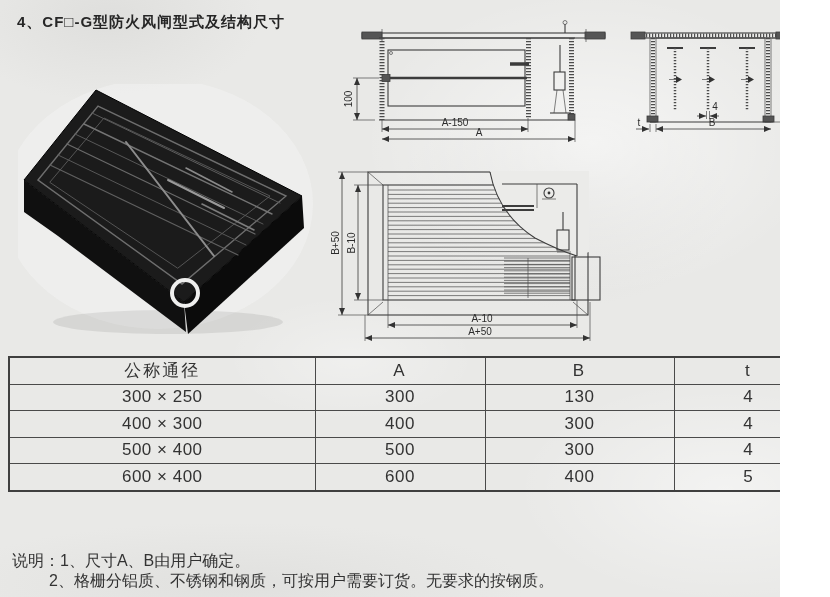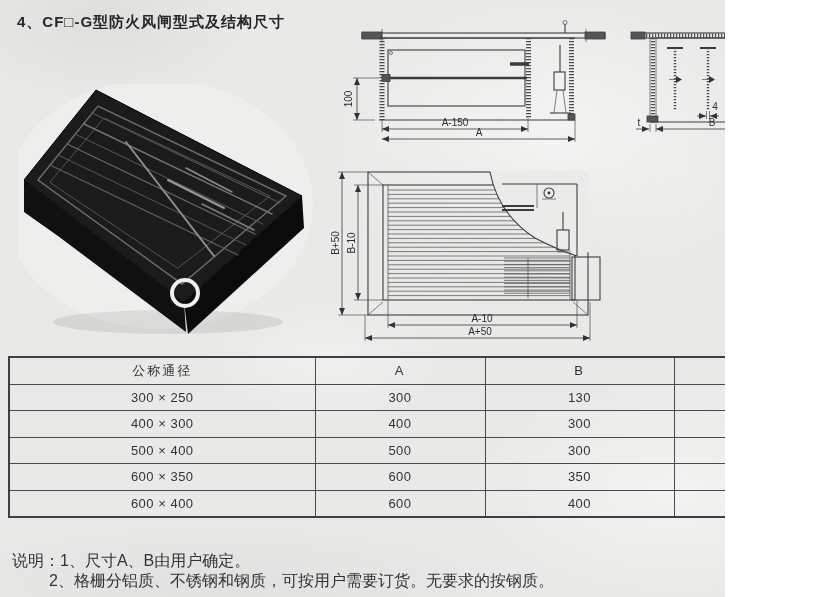--- a/index.html
+++ b/index.html
@@ -1,17 +1,17 @@
 <!DOCTYPE html>
 <html><head>
 <meta charset="utf-8">
 <style>
   html,body{margin:0;padding:0;}
   .page{
-    position:relative; width:725px; height:597px; overflow:hidden;
+    position:relative; width:780px; height:597px; overflow:hidden;
     background-color:#e9e9e7;
     background-image:
       radial-gradient(ellipse 220px 120px at 14% 3%, rgba(203,203,201,.35), transparent 70%),
       radial-gradient(ellipse 320px 210px at 76% 24%, rgba(255,255,255,.55), transparent 72%),
       radial-gradient(ellipse 240px 150px at 72% 34%, rgba(206,206,204,.28), transparent 70%),
       radial-gradient(ellipse 420px 90px at 30% 98%, rgba(212,212,210,.4), transparent 70%),
       radial-gradient(ellipse 300px 160px at 93% 82%, rgba(255,255,255,.45), transparent 70%),
       radial-gradient(ellipse 180px 90px at 45% 60%, rgba(255,255,255,.3), transparent 70%);
     font-family:"Liberation Sans","DejaVu Sans",sans-serif;
     color:#2a2a2a;
@@ -29,21 +29,21 @@
   .dwg text{font-family:"Liberation Sans","DejaVu Sans",sans-serif; font-size:10px; fill:#2c2c2c;}
   .dwg .fillpart{fill:#555; stroke:#3c3c3c; stroke-width:0.8;}
   .dwg .bgfill{fill:#ebebe9; stroke:none;}
   table.spec{
     position:absolute; left:8px; top:356px; width:814px;
     border-collapse:collapse; table-layout:fixed;
     border:2px solid #3f3f3f;
   }
   table.spec th, table.spec td{
     border:1px solid #4a4a4a; height:25.5px; padding:0;
-    font-size:13px; font-weight:normal; color:#333; text-align:center;
+    font-size:17px; font-weight:normal; color:#333; text-align:center;
     letter-spacing:0.5px;
     margin-left:48px;
   }
   table.spec th{letter-spacing:2px;}
   .notes{position:absolute; left:12px; top:551px; font-size:16px; color:#333; line-height:20px;}
   .notes .row{white-space:nowrap;}
   .notes .indent{margin-left:37px;}
 </style>
 </head>
 <body>
@@ -265,26 +265,20 @@
         <td>300</td>
         <td>4</td>
       </tr>
       <tr>
         <td>500 × 400</td>
         <td>500</td>
         <td>300</td>
         <td>4</td>
       </tr>
       <tr>
-        <td>600 × 350</td>
-        <td>600</td>
-        <td>350</td>
-        <td>4</td>
-      </tr>
-      <tr>
         <td>600 × 400</td>
         <td>600</td>
         <td>400</td>
         <td>5</td>
       </tr>
     </tbody>
   </table>
 
   <div class="notes">
     <div class="row"><span>说明：</span><span>1、尺寸A、B由用户确定。</span></div>

